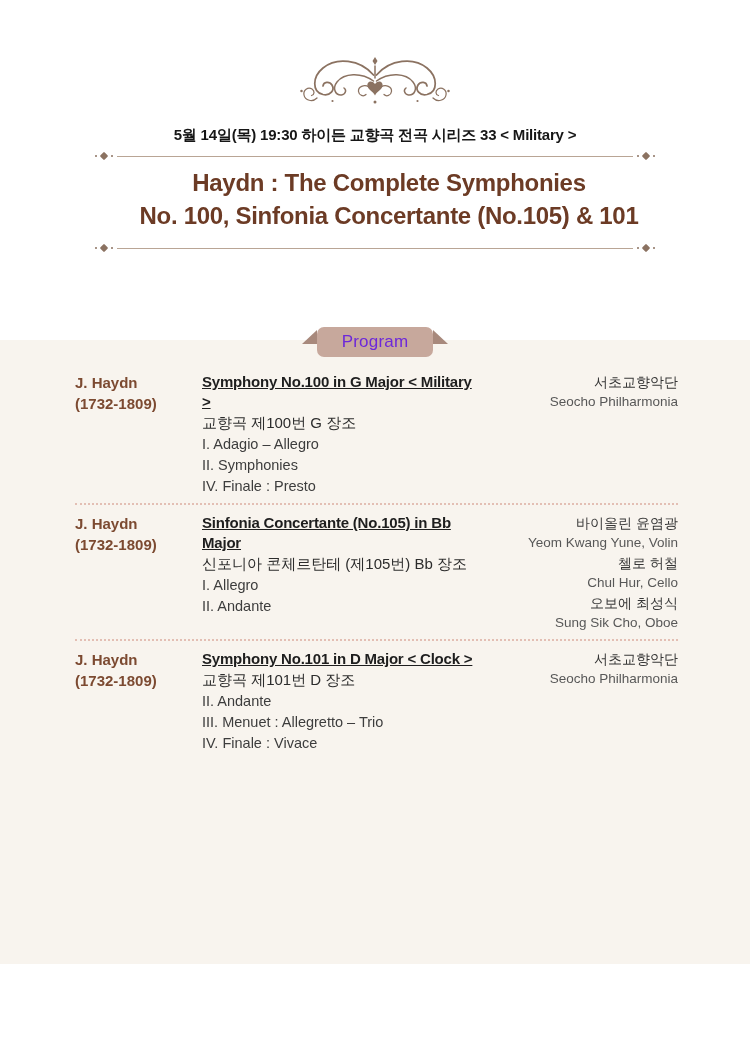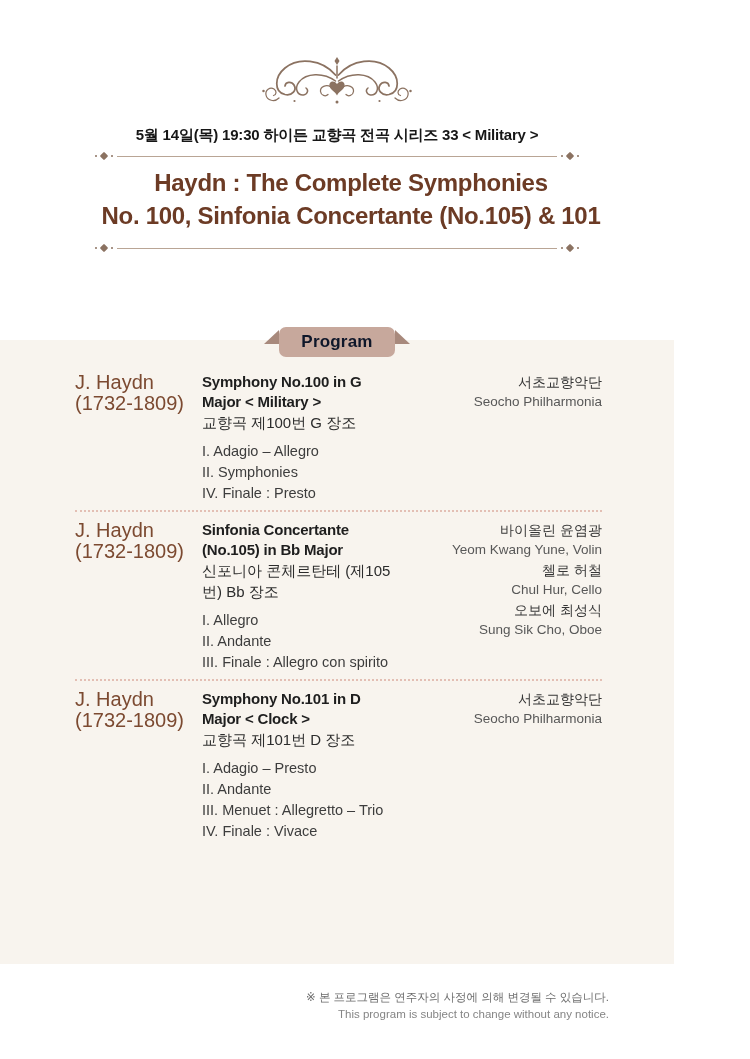--- a/index.html
+++ b/index.html
@@ -12,21 +12,21 @@
     --cream:#f8f4ee;
     --dotline:#e3bfb4;
     --ink:#1e1e1e;
     --body-text:#3d3d3d;
     --muted-en:#585858;
     --footer-kr:#6b6b6b;
     --footer-en:#858585;
   }
   html,body{margin:0;padding:0;background:#ffffff;}
   .sheet{
-    position:relative;width:674px;height:1059px;background:#ffffff;overflow:hidden;
+    position:relative;width:750px;height:1059px;background:#ffffff;overflow:hidden;
     font-family:"Liberation Sans","DejaVu Sans",sans-serif;color:var(--ink);
   }
   
   .flourish{position:absolute;top:56px;left:50%;transform:translateX(-50%);}
   
   .date-line{
     position:absolute;top:126px;left:0;width:100%;text-align:center;
     font-size:15px;font-weight:bold;color:#161616;letter-spacing:-0.2px;
   }
   
@@ -38,35 +38,35 @@
   
   .main-title{
     position:absolute;top:166px;left:14px;width:100%;text-align:center;
     color:var(--title-brown);font-weight:bold;font-size:24px;line-height:33px;letter-spacing:-0.3px;
   }
   
   .badge{position:absolute;top:327px;left:50%;transform:translateX(-50%);width:146px;height:31px;}
   .badge svg{position:absolute;inset:0;}
   .badge .badge-label{
     position:absolute;inset:0;display:flex;align-items:center;justify-content:center;
-    color:#0f172a;font-weight:bold;font-size:17px;letter-spacing:0.2px;padding-bottom:1px;
+    color:#6d28d9;font-weight:normal;font-size:17px;letter-spacing:0.2px;padding-bottom:1px;
   }
   
   .program-section{
     position:absolute;top:340px;left:0;width:100%;height:624px;background:var(--cream);
     box-sizing:border-box;padding:32px 72px 0 75px;
   }
   .entry{display:grid;grid-template-columns:127px 1fr 205px;padding:8px 0 6px;}
   .entry:first-child{padding-top:0;}
   .entry.sep{border-bottom:2px dotted var(--dotline);}
-  .composer-col{color:var(--composer-brown);font-weight:normal;font-size:20px;line-height:21px;}
+  .composer-col{color:var(--composer-brown);font-weight:bold;font-size:15px;line-height:21px;}
   .piece-col{font-size:15px;}
-  .piece-title{font-weight:bold;color:var(--ink);line-height:20px;letter-spacing:-0.2px;}
+  .piece-title{font-weight:bold;color:var(--ink);line-height:20px;letter-spacing:-0.2px;text-decoration:underline;}
   .piece-title-kr{color:#2c2c2c;line-height:21px;}
-  .movements{margin:8px 0 0;padding:0;list-style:none;font-size:14.5px;color:var(--body-text);line-height:21px;}
+  .movements{margin:1px 0 0;padding:0;list-style:none;font-size:14.5px;color:var(--body-text);line-height:21px;}
   .performers-col{text-align:right;line-height:20px;}
   .performer-kr{font-size:14px;color:#363636;}
   .performer-en{font-size:13.5px;color:var(--muted-en);}
   
   .footer{
     position:absolute;top:989px;right:65px;text-align:right;font-size:11.5px;line-height:17px;
   }
   .footer .kr{color:var(--footer-kr);}
   .footer .en{color:var(--footer-en);}
 </style>
@@ -148,21 +148,20 @@
       <div class="composer-col">
         <div>J. Haydn</div>
         <div>(1732-1809)</div>
       </div>
       <div class="piece-col">
         <div class="piece-title">Sinfonia Concertante (No.105) in Bb Major</div>
         <div class="piece-title-kr">신포니아 콘체르탄테 (제105번) Bb 장조</div>
         <ul class="movements">
           <li>I. Allegro</li>
           <li>II. Andante</li>
-          <li>III. Finale : Allegro con spirito</li>
         </ul>
       </div>
       <div class="performers-col">
         <div class="performer-kr">바이올린 윤염광</div>
         <div class="performer-en">Yeom Kwang Yune, Volin</div>
         <div class="performer-kr">첼로 허철</div>
         <div class="performer-en">Chul Hur, Cello</div>
         <div class="performer-kr">오보에 최성식</div>
         <div class="performer-en">Sung Sik Cho, Oboe</div>
       </div>
@@ -170,21 +169,20 @@
 
     <div class="entry">
       <div class="composer-col">
         <div>J. Haydn</div>
         <div>(1732-1809)</div>
       </div>
       <div class="piece-col">
         <div class="piece-title">Symphony No.101 in D Major &lt; Clock &gt;</div>
         <div class="piece-title-kr">교향곡 제101번 D 장조</div>
         <ul class="movements">
-          <li>I. Adagio – Presto</li>
           <li>II. Andante</li>
           <li>III. Menuet : Allegretto – Trio</li>
           <li>IV. Finale : Vivace</li>
         </ul>
       </div>
       <div class="performers-col">
         <div class="performer-kr">서초교향악단</div>
         <div class="performer-en">Seocho Philharmonia</div>
       </div>
     </div>
@@ -193,18 +191,14 @@
 
   <div class="badge">
     <svg viewBox="0 0 146 31" width="146" height="31" aria-hidden="true">
       <polygon points="15,3 0,17 15,17" fill="#a8897c"></polygon>
       <polygon points="131,3 146,17 131,17" fill="#a8897c"></polygon>
       <rect x="15" y="0" width="116" height="30" rx="7" fill="#c7a89c"></rect>
     </svg>
     <span class="badge-label">Program</span>
   </div>
 
-  <div class="footer">
-    <div class="kr">※ 본 프로그램은 연주자의 사정에 의해 변경될 수 있습니다.</div>
-    <div class="en">This program is subject to change without any notice.</div>
-  </div>
 
 </div>
 
 </body></html>

